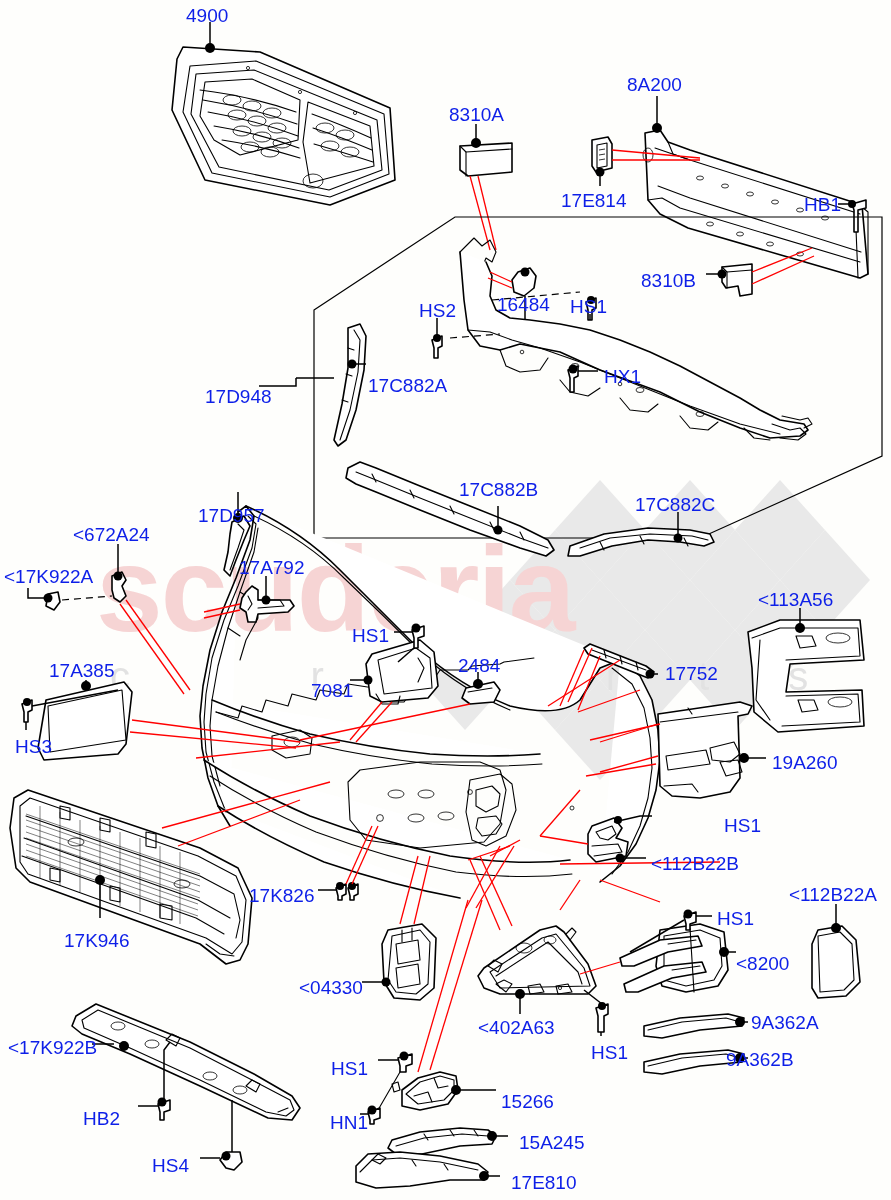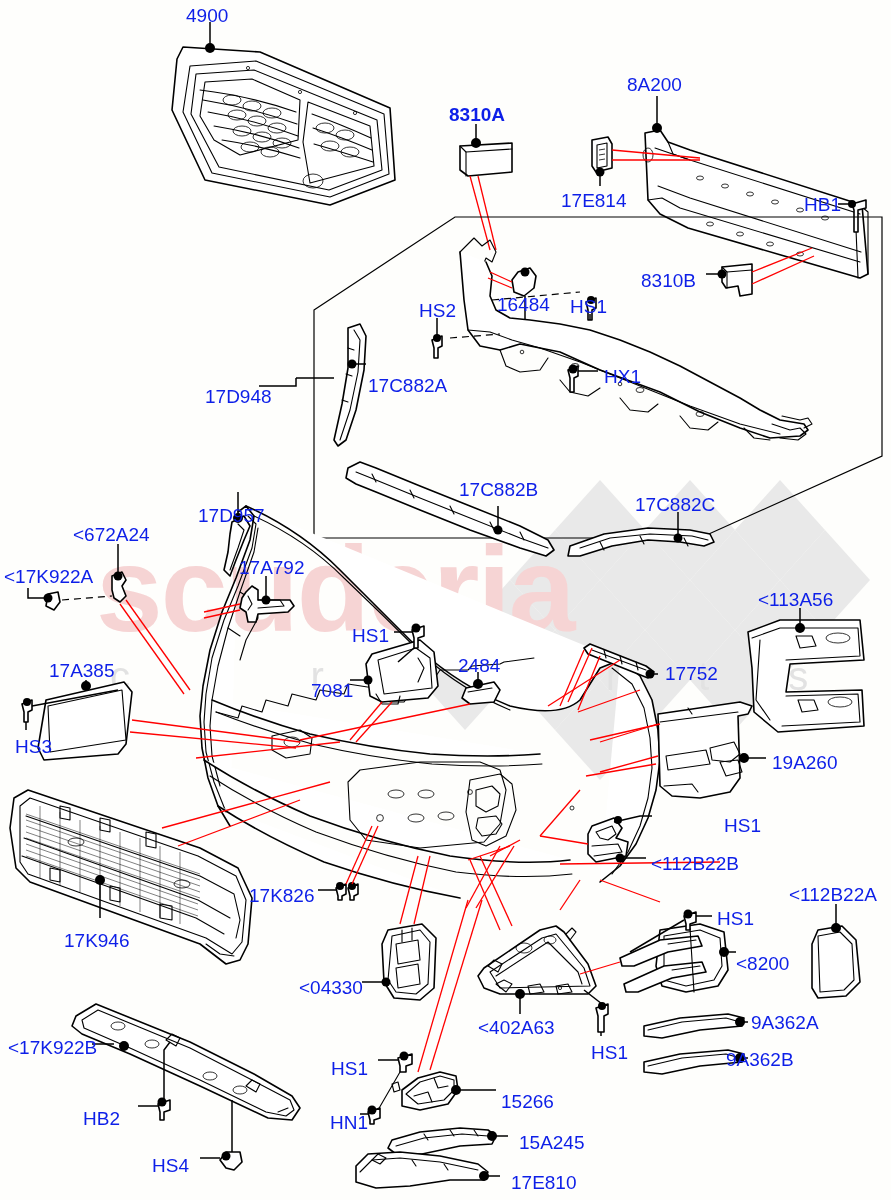--- a/index.html
+++ b/index.html
@@ -613,21 +613,21 @@
     <path class="red" d="M586,776 L656,764"></path>
     <path class="red" d="M196,758 L340,742"></path>
     <path class="red" d="M162,828 L330,782"></path>
     <path class="red" d="M178,846 L300,800"></path>
     <path class="red" d="M466,908 L500,846"></path>
     <path class="red" d="M476,908 L514,846"></path>
     <path class="red" d="M560,910 L580,880"></path>
   </svg>
 
   <div class="lbl" style="left:186px;top:5px;">4900</div>
-  <div class="lbl" style="left:449px;top:104px;font-weight:bold;">8310A</div>
+  <div class="lbl" style="left:449px;top:104px;">8310A</div>
   <div class="lbl" style="left:627px;top:74px;">8A200</div>
   <div class="lbl" style="left:561px;top:190px;">17E814</div>
   <div class="lbl" style="left:804px;top:194px;">HB1</div>
   <div class="lbl" style="left:641px;top:270px;">8310B</div>
   <div class="lbl" style="left:419px;top:300px;">HS2</div>
   <div class="lbl" style="left:497px;top:294px;">16484</div>
   <div class="lbl" style="left:570px;top:296px;">HS1</div>
   <div class="lbl" style="left:604px;top:366px;">HX1</div>
   <div class="lbl" style="left:205px;top:378px;margin-top:8px;">17D948</div>
   <div class="lbl" style="left:368px;top:375px;">17C882A</div>

